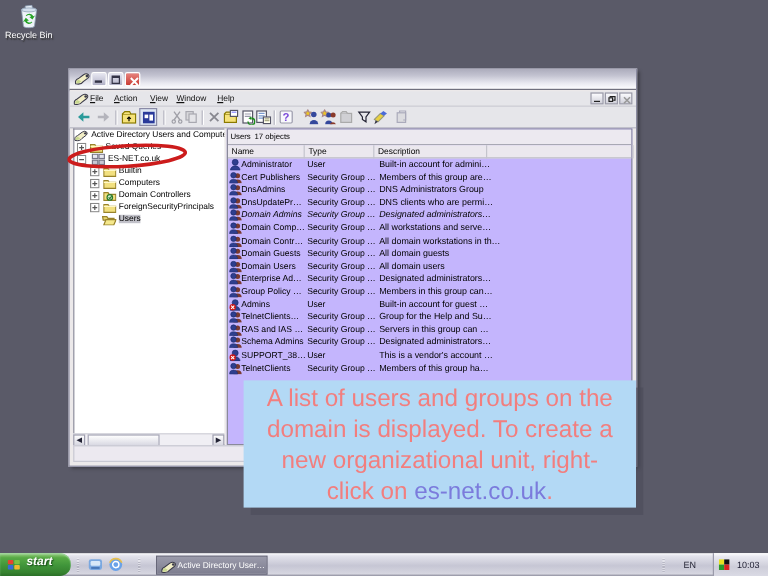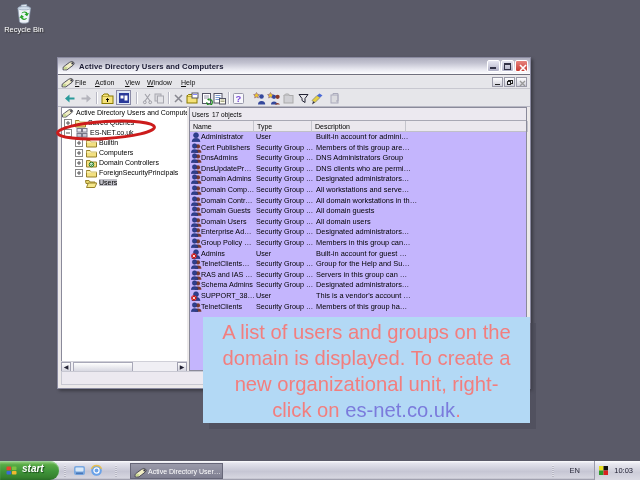--- a/index.html
+++ b/index.html
@@ -110,21 +110,20 @@
   <div class="lbl">Recycle Bin</div>
 </div>
 
 <div class="abs" id="win">
   <div class="abs" id="titlebar">
     <svg width="13" height="12" viewBox="0 0 13 12">
         <path d="M1 9.8 Q0.3 6.6 3.3 5.5 L7.6 2.3 Q10 0.7 11.7 2.3 Q12.9 3.8 11 5.3 L7.4 8 Q5.6 10.9 1 9.8 Z" fill="#f2eec6" stroke="#3a3a4a" stroke-width="0.9"></path>
         <path d="M1.8 9.4 Q1.2 7.2 3.4 6.4 L5.8 7.8 Q4.4 9.8 1.8 9.4 Z" fill="#c8d890"></path>
         <circle cx="10.4" cy="3.4" r="1.1" fill="#3a3a4a"></circle>
       </svg>
-    <div class="ttl">Active Directory Users and Computers</div>
     <div class="tbtn">
         <i style="position:absolute;left:2px;bottom:2px;width:6px;height:2px;background:#333346;"></i>
       </div>
     <div class="tbtn">
         <i style="position:absolute;left:2px;top:2px;width:7px;height:7px;border:1px solid #333346;border-top-width:2px;"></i>
       </div>
     <div class="tbtn close">
         <svg style="position:absolute;left:2.5px;top:2.5px;" width="8" height="8">
           <path d="M1 1 L7 7 M7 1 L1 7" stroke="#fff" stroke-width="1.6"></path>
         </svg>
@@ -380,21 +379,21 @@
           <svg class="licon" width="11" height="10">
             <circle cx="7" cy="3.4" r="2.1" fill="#7a3a30"></circle>
             <path d="M3.6 9.8 a3.4 3.2 0 0 1 6.8 0 Z" fill="#7a3a30"></path>
             <circle cx="3.6" cy="3" r="2.3" fill="#2e3e8e" stroke="#1a2a6a" stroke-width="0.5"></circle>
             <path d="M0.2 9.8 a3.4 3.4 0 0 1 6.8 0 Z" fill="#2e3e8e" stroke="#1a2a6a" stroke-width="0.4"></path>
           </svg>
           <span class="c1">DnsUpdatePr…</span>
           <span class="c2">Security Group …</span>
           <span class="c3">DNS clients who are permi…</span>
         </div>
-        <div class="lrow" style="top: 42.4px;">
+        <div class="lrow" style="top: 42.4px; font-style: italic;">
           <svg class="licon" width="11" height="10">
             <circle cx="7" cy="3.4" r="2.1" fill="#7a3a30"></circle>
             <path d="M3.6 9.8 a3.4 3.2 0 0 1 6.8 0 Z" fill="#7a3a30"></path>
             <circle cx="3.6" cy="3" r="2.3" fill="#2e3e8e" stroke="#1a2a6a" stroke-width="0.5"></circle>
             <path d="M0.2 9.8 a3.4 3.4 0 0 1 6.8 0 Z" fill="#2e3e8e" stroke="#1a2a6a" stroke-width="0.4"></path>
           </svg>
           <span class="c1">Domain Admins</span>
           <span class="c2">Security Group …</span>
           <span class="c3">Designated administrators…</span>
         </div>

